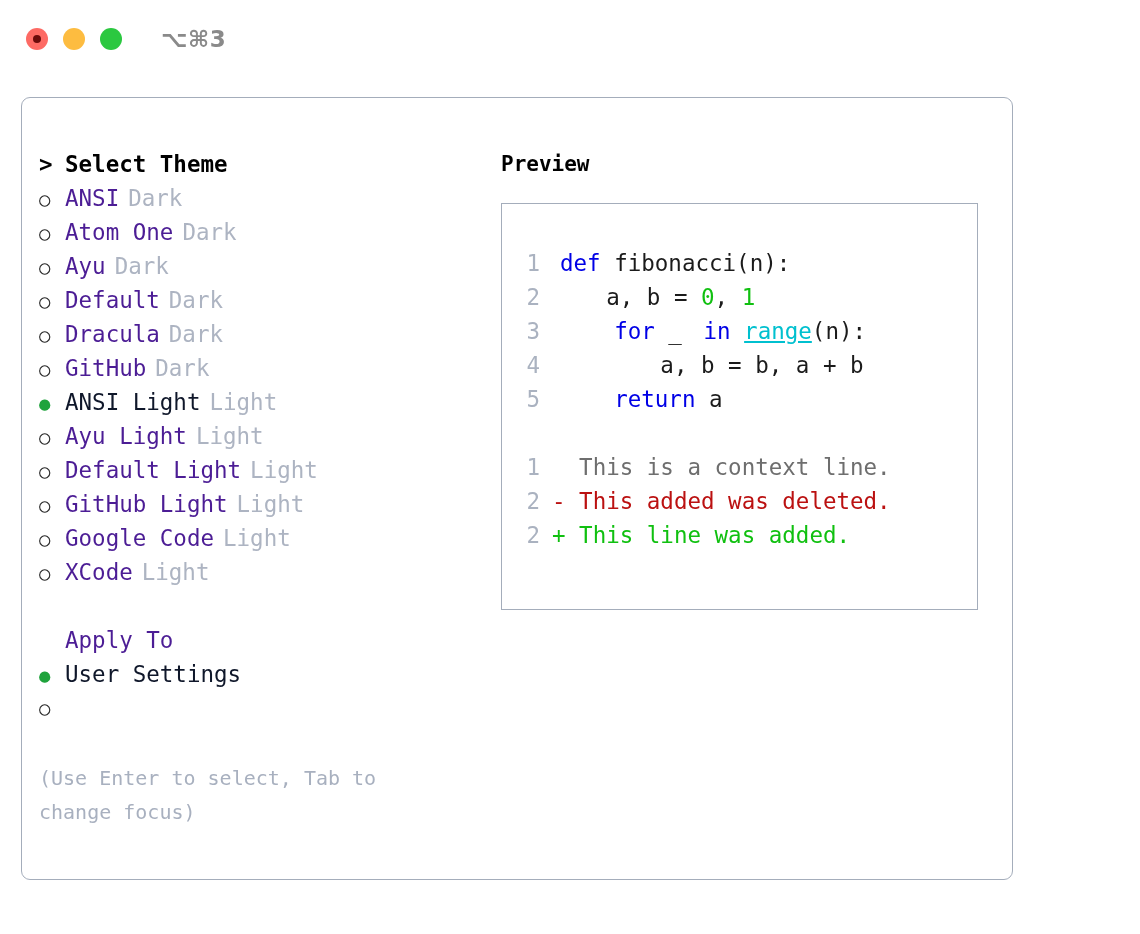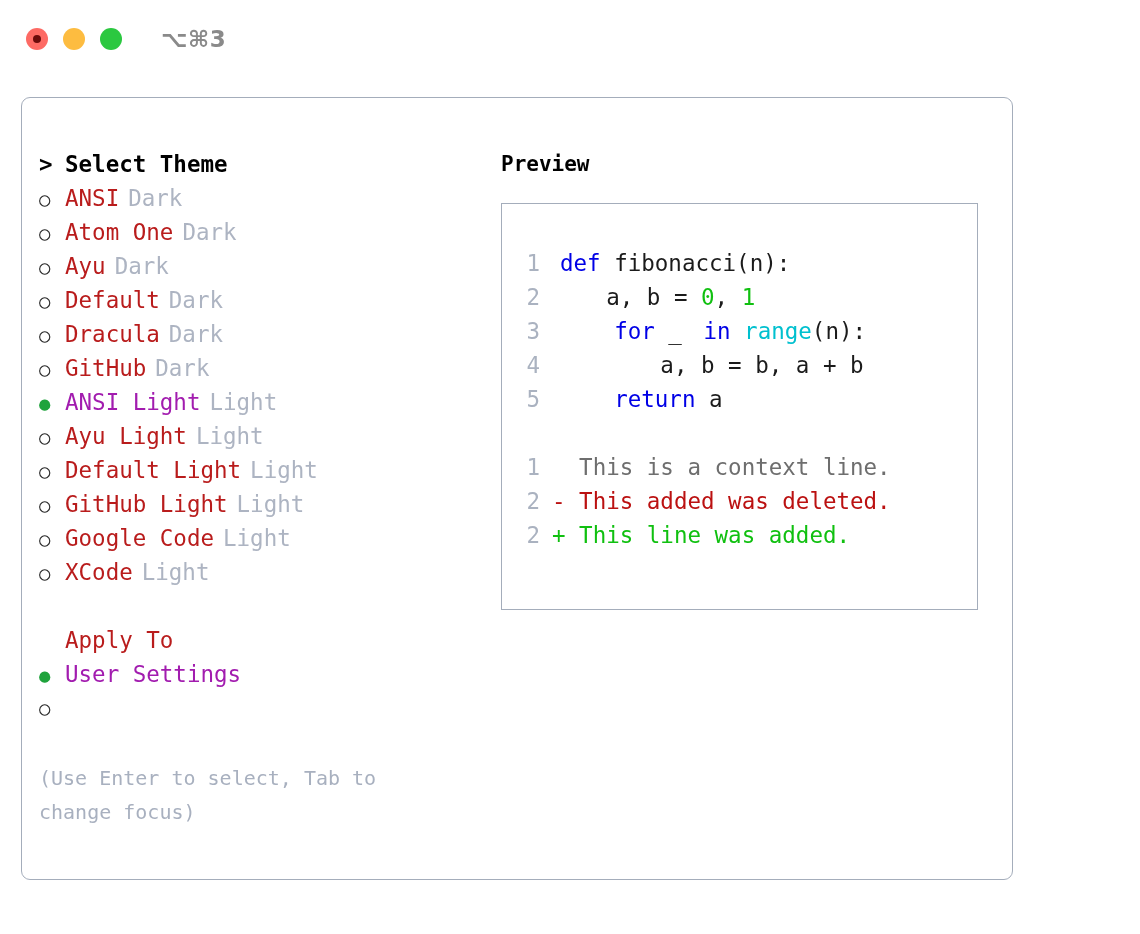--- a/index.html
+++ b/index.html
@@ -122,26 +122,26 @@
   .marker-empty { color: transparent; }
   .bullet-hollow {
     color: #2b2b2b;
     font-size: 19px;
   }
   .bullet-filled {
     color: #1fa33c;
     font-size: 19px;
   }
 
-  .row-label { color: #b91c1c; }
+  .row-label { color: #4c1d95; }
   .row.heading .row-label {
     font-weight: bold;
     color: #000000;
   }
-  .row.selected .row-label { color: #a21caf; }
+  .row.selected .row-label { color: #0f172a; }
   .row .row-meta {
     color: #adb4c2;
     margin-left: 9px;
   }
   .row.selected .row-meta { color: #adb4c2; }
 
   .spacer-row { height: 34px; }
 
   #hint {
     position: absolute;
@@ -194,21 +194,21 @@
   }
   .lineno {
     display: inline-block;
     width: 28px;
     flex: 0 0 28px;
     text-align: right;
     color: #aab2c0;
     margin-right: 12px;
   }
   .tok-kw   { color: #0000e6; margin-left: 8px; }
-  .tok-fn   { color: #00c0cf; }
+  .tok-fn   { color: #00c0cf; text-decoration: underline; }
   .tok-num  { color: #10c010; }
   .tok-txt  { color: #1b1b1b; }
   .tok-muted{ color: #6e6e6e; }
   .tok-del  { color: #bb1111; }
   .tok-add  { color: #10c010; }
 
   .code-gap { height: 34px; }
 </style>
 </head>
 <body>

